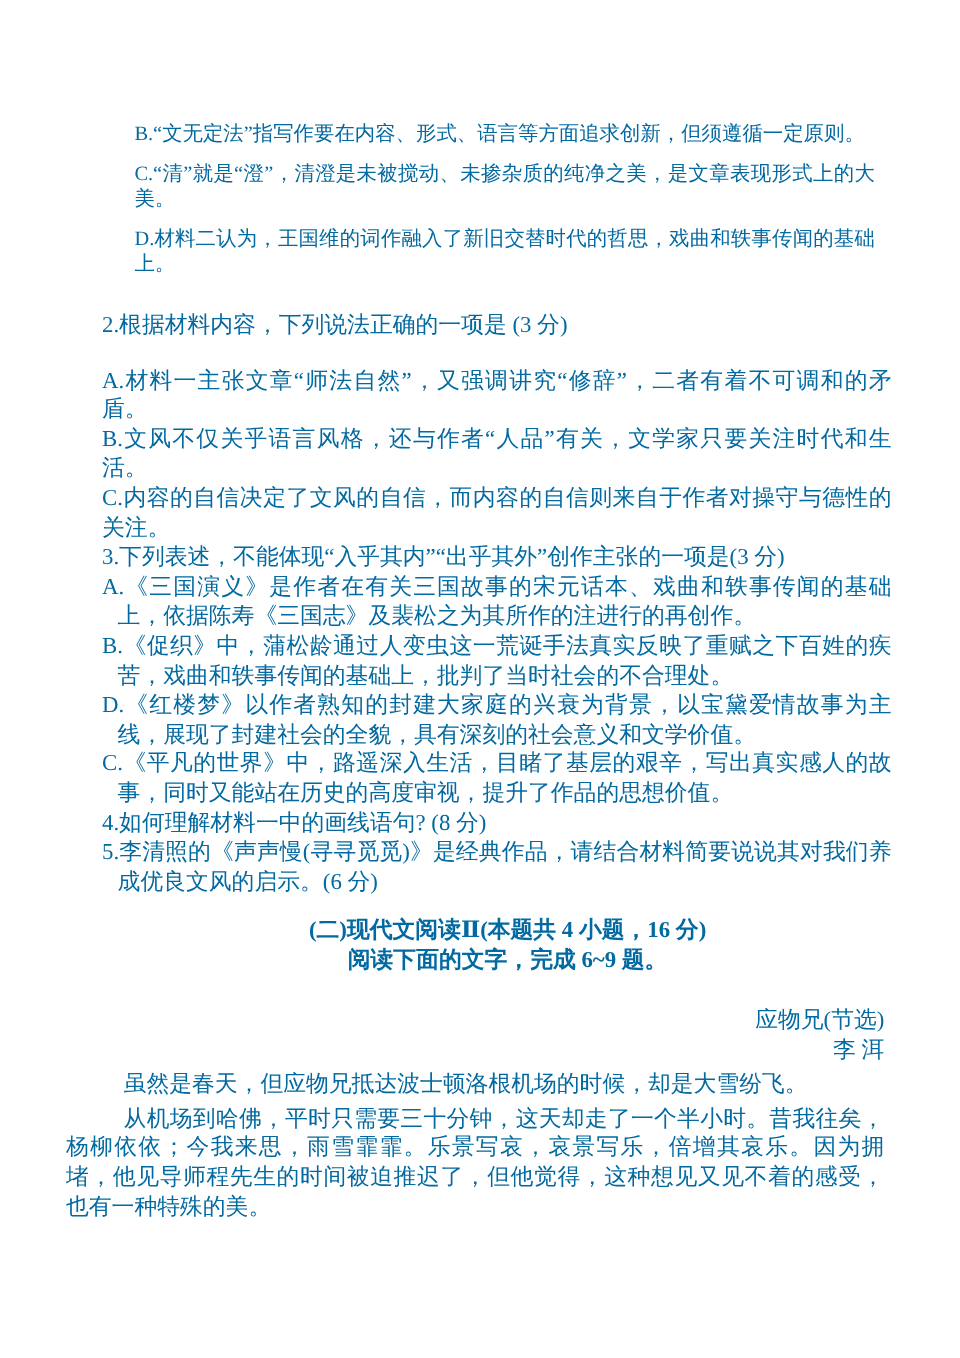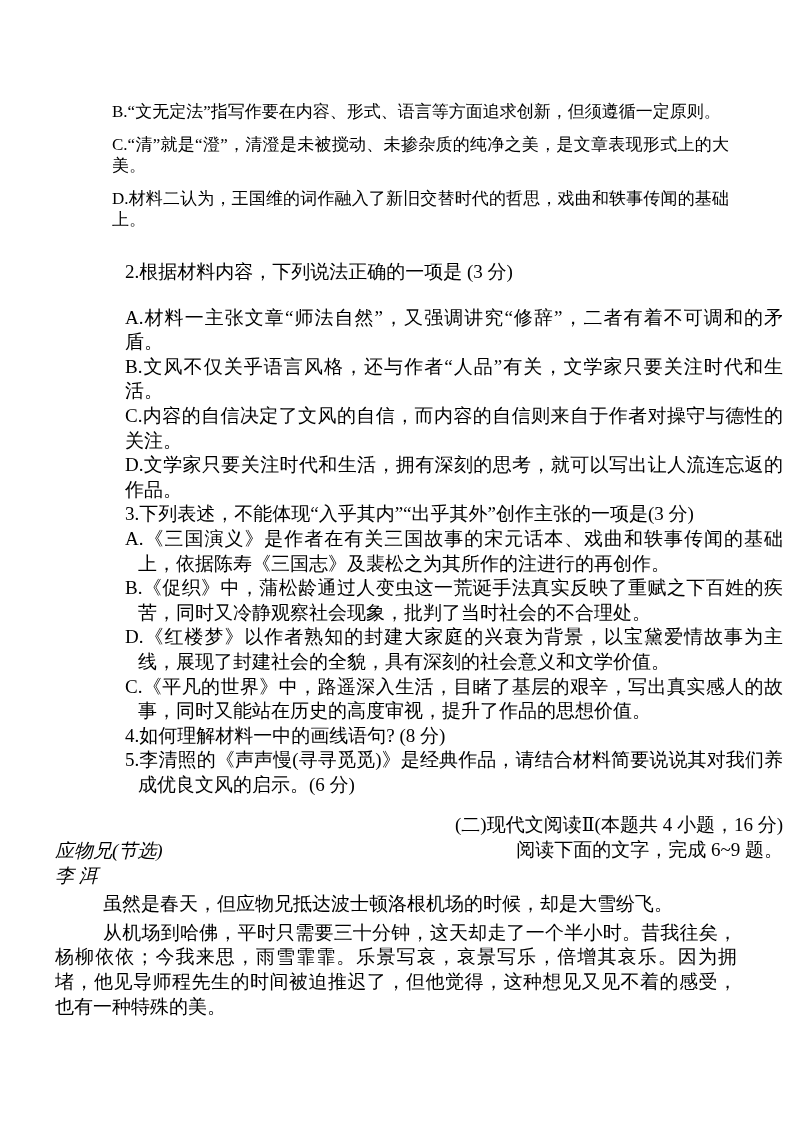--- a/index.html
+++ b/index.html
@@ -5,21 +5,21 @@
   html, body {
     margin: 0;
     padding: 0;
     background: #ffffff;
   }
   .page {
     position: relative;
     width: 800px;
     height: 1132px;
     background: #ffffff;
-    color: #000000;
+    color: #0369a1;
     font-family: "Liberation Serif", "DejaVu Serif", serif;
     overflow: hidden;
   }
   .page p { margin: 0; }
 
   
   #q1-block {
     position: absolute;
     left: 112px;
     top: 101px;
@@ -32,44 +32,44 @@
 
   
   #main-block {
     position: absolute;
     left: 85px;
     top: 260px;
     width: 658px;
     font-size: 19px;
     line-height: 24.6px;
     text-align: justify;
-    margin-left: 40px;
   }
   #main-block .q2-stem { margin-bottom: 21px; }
   #main-block .hang {
     padding-left: 13px;
     text-indent: -13px;
   }
   #main-block .sec-line {
-    text-align: right;
+    text-align: center;
     padding-left: 18px;
+    font-weight: bold;
   }
   #main-block .sec-head { margin-top: 16px; }
 
   
   #body-block {
     position: absolute;
     left: 55px;
     top: 839px;
     width: 682px;
     font-size: 19px;
     line-height: 24.6px;
     text-align: justify;
   }
-  #body-block .center { text-align: left; font-style: italic; }
+  #body-block .center { text-align: right; }
   #body-block .para {
     text-indent: 48px;
     margin-top: 4px;
   }
 </style>
 </head>
 <body>
 
 <div class="page">
 
@@ -77,25 +77,24 @@
     <p>B.“文无定法”指写作要在内容、形式、语言等方面追求创新，但须遵循一定原则。</p>
     <p>C.“清”就是“澄”，清澄是未被搅动、未掺杂质的纯净之美，是文章表现形式上的大美。</p>
     <p>D.材料二认为，王国维的词作融入了新旧交替时代的哲思，戏曲和轶事传闻的基础上。</p>
   </section>
 
   <section id="main-block">
     <p class="q2-stem">2.根据材料内容，下列说法正确的一项是 (3 分)</p>
     <p>A.材料一主张文章“师法自然”，又强调讲究“修辞”，二者有着不可调和的矛盾。</p>
     <p>B.文风不仅关乎语言风格，还与作者“人品”有关，文学家只要关注时代和生活。</p>
     <p>C.内容的自信决定了文风的自信，而内容的自信则来自于作者对操守与德性的关注。</p>
-    <p>D.文学家只要关注时代和生活，拥有深刻的思考，就可以写出让人流连忘返的作品。</p>
 
     <p>3.下列表述，不能体现“入乎其内”“出乎其外”创作主张的一项是(3 分)</p>
     <p class="hang">A.《三国演义》是作者在有关三国故事的宋元话本、戏曲和轶事传闻的基础上，依据陈寿《三国志》及裴松之为其所作的注进行的再创作。</p>
-    <p class="hang">B.《促织》中，蒲松龄通过人变虫这一荒诞手法真实反映了重赋之下百姓的疾苦，同时又冷静观察社会现象，批判了当时社会的不合理处。</p>
+    <p class="hang">B.《促织》中，蒲松龄通过人变虫这一荒诞手法真实反映了重赋之下百姓的疾苦，戏曲和轶事传闻的基础上，批判了当时社会的不合理处。</p>
     <p class="hang">D.《红楼梦》以作者熟知的封建大家庭的兴衰为背景，以宝黛爱情故事为主线，展现了封建社会的全貌，具有深刻的社会意义和文学价值。</p>
     <p class="hang">C.《平凡的世界》中，路遥深入生活，目睹了基层的艰辛，写出真实感人的故事，同时又能站在历史的高度审视，提升了作品的思想价值。</p>
 
     <p>4.如何理解材料一中的画线语句? (8 分)</p>
     <p class="hang">5.李清照的《声声慢(寻寻觅觅)》是经典作品，请结合材料简要说说其对我们养成优良文风的启示。(6 分)</p>
 
     <p class="sec-line sec-head">(二)现代文阅读Ⅱ(本题共 4 小题，16 分)</p>
     <p class="sec-line">阅读下面的文字，完成 6~9 题。</p>
   </section>
 

